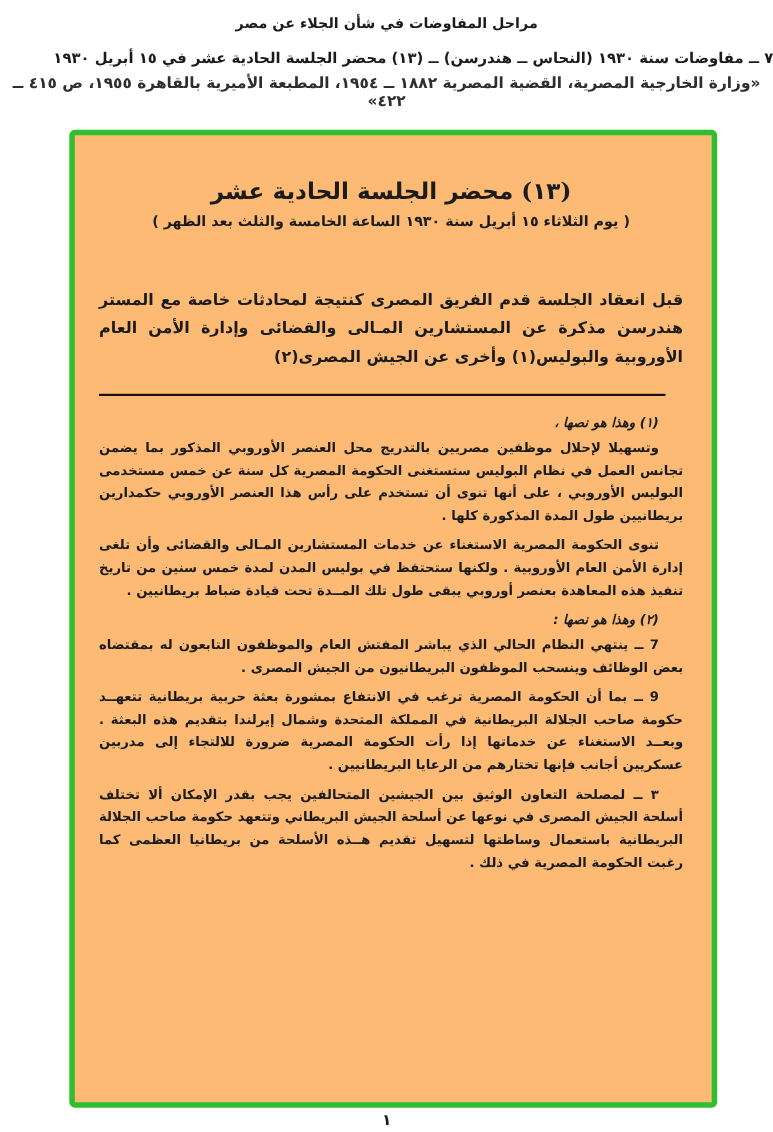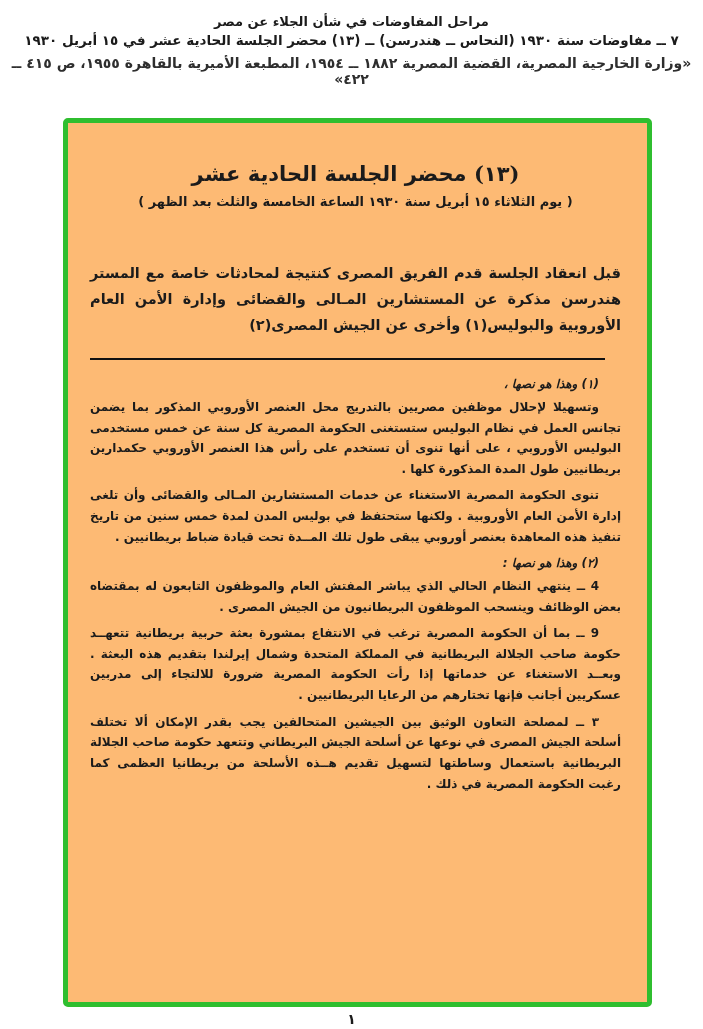--- a/index.html
+++ b/index.html
@@ -22,22 +22,23 @@
     direction: rtl;
   }
   .hdr-line1 {
     font-size: 13px;
     font-weight: bold;
     letter-spacing: 0.5px;
   }
   .hdr-line2 {
     font-size: 13.5px;
     font-weight: bold;
-    margin-top: 3px;
+    margin-top: 16px;
     white-space: nowrap;
+    text-align: right;
   }
   .hdr-line3 {
     font-size: 14px;
     font-weight: bold;
     margin-top: 7px;
     color: #2e2e2e;
     text-align: center;
   }
   
   .scan-frame {
@@ -125,21 +126,21 @@
     <div class="doc-body">قبل انعقاد الجلسة قدم الفريق المصرى كنتيجة لمحادثات خاصة مع المستر هندرسن مذكرة عن المستشارين المـالى والقضائى وإدارة الأمن العام الأوروبية والبوليس(١) وأخرى عن الجيش المصرى(٢)</div>
 
     <hr class="footnote-rule">
 
     <div class="footnotes">
       <div class="fn-label">(١) وهذا هو نصها ،</div>
       <div class="fn-para">وتسهيلا لإحلال موظفين مصريين بالتدريج محل العنصر الأوروبي المذكور بما يضمن تجانس العمل في نظام البوليس ستستغنى الحكومة المصرية كل سنة عن خمس مستخدمى البوليس الأوروبي ، على أنها تنوى أن تستخدم على رأس هذا العنصر الأوروبي حكمدارين بريطانيين طول المدة المذكورة كلها .</div>
       <div class="fn-para">تنوى الحكومة المصرية الاستغناء عن خدمات المستشارين المـالى والقضائى وأن تلغى إدارة الأمن العام الأوروبية . ولكنها ستحتفظ في بوليس المدن لمدة خمس سنين من تاريخ تنفيذ هذه المعاهدة بعنصر أوروبي يبقى طول تلك المــدة تحت قيادة ضباط بريطانيين .</div>
 
       <div class="fn-label">(٢) وهذا هو نصها :</div>
-      <div class="fn-para">4 ــ ينتهي النظام الحالي الذي يباشر المفتش العام والموظفون التابعون له بمقتضاه بعض الوظائف وينسحب الموظفون البريطانيون من الجيش المصرى .</div>
+      <div class="fn-para">7 ــ ينتهي النظام الحالي الذي يباشر المفتش العام والموظفون التابعون له بمقتضاه بعض الوظائف وينسحب الموظفون البريطانيون من الجيش المصرى .</div>
       <div class="fn-para">9 ــ بما أن الحكومة المصرية ترغب في الانتفاع بمشورة بعثة حربية بريطانية تتعهــد حكومة صاحب الجلالة البريطانية في المملكة المتحدة وشمال إيرلندا بتقديم هذه البعثة . وبعــد الاستغناء عن خدماتها إذا رأت الحكومة المصرية ضرورة للالتجاء إلى مدربين عسكريين أجانب فإنها تختارهم من الرعايا البريطانيين .</div>
       <div class="fn-para">٣ ــ لمصلحة التعاون الوثيق بين الجيشين المتحالفين يجب بقدر الإمكان ألا تختلف أسلحة الجيش المصرى في نوعها عن أسلحة الجيش البريطاني وتتعهد حكومة صاحب الجلالة البريطانية باستعمال وساطتها لتسهيل تقديم هــذه الأسلحة من بريطانيا العظمى كما رغبت الحكومة المصرية في ذلك .</div>
     </div>
 
   </div>
 </div>
 
 <div class="page-number">١</div>
 
 </body></html>

